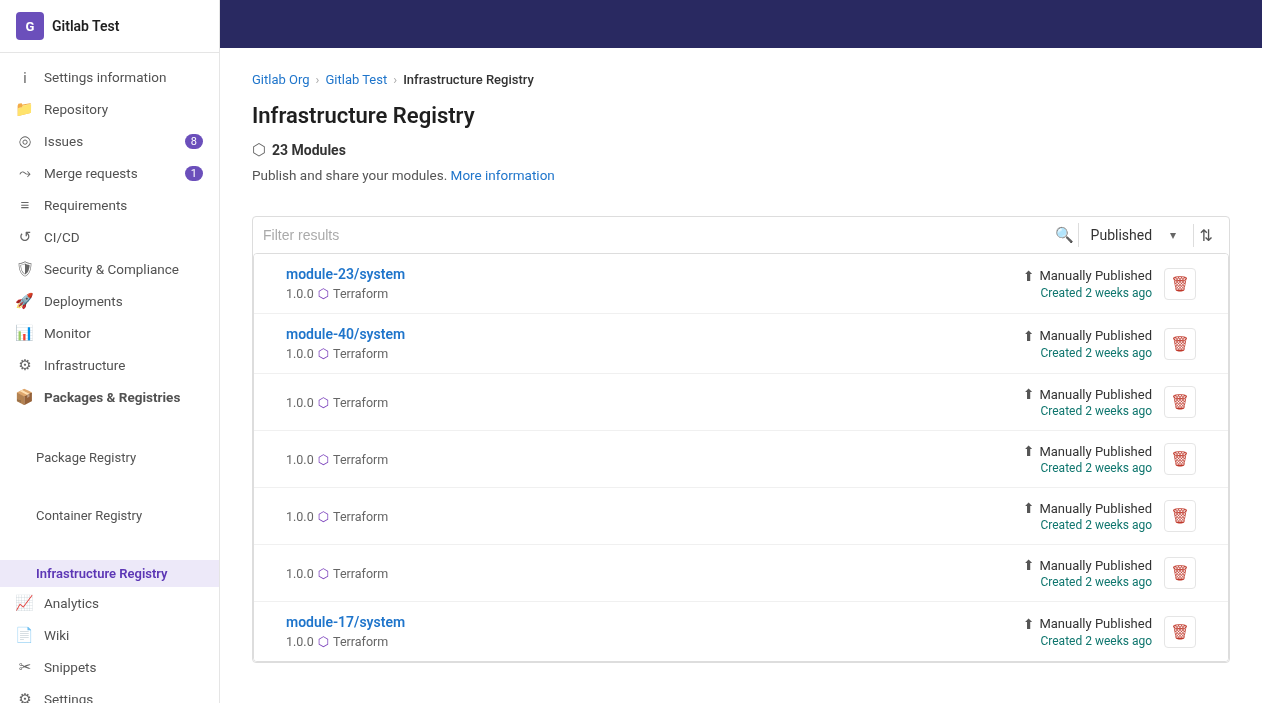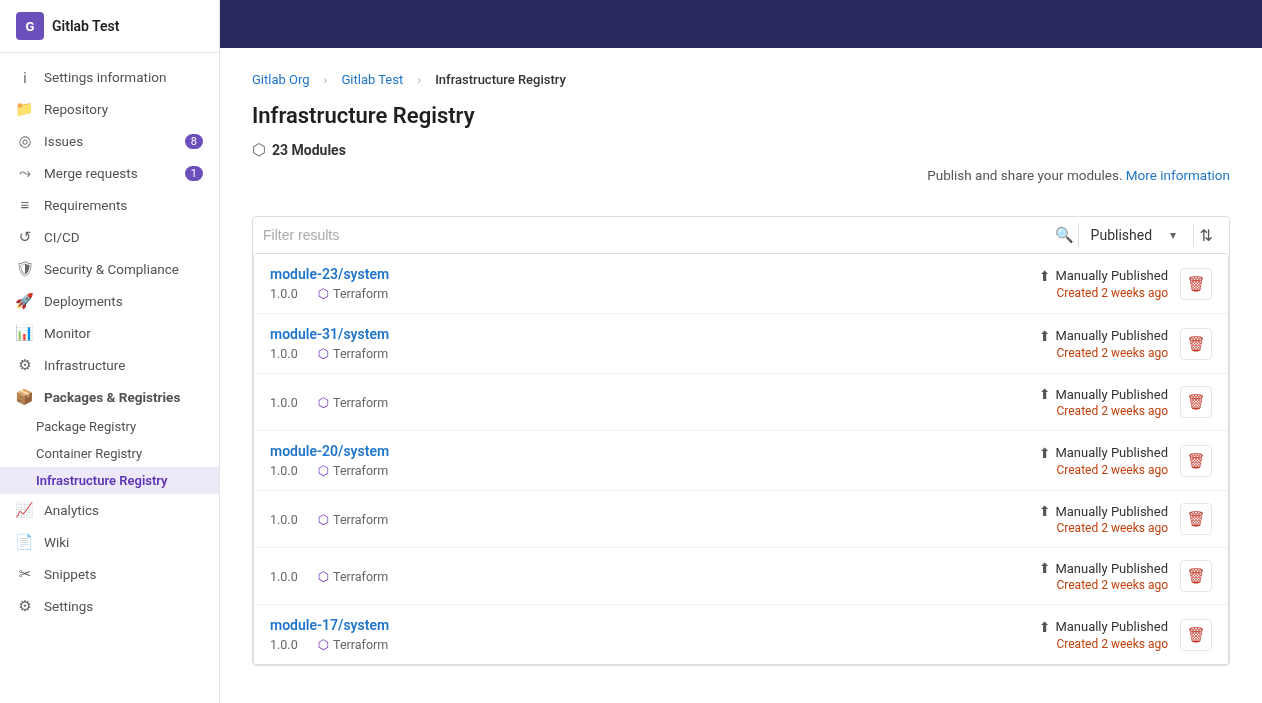--- a/index.html
+++ b/index.html
@@ -80,20 +80,21 @@
     }
     .sub-nav-item {
       display: flex;
       align-items: center;
       gap: 10px;
       padding: 6px 16px 6px 36px;
       cursor: pointer;
       color: #525252;
       font-size: 13px;
       transition: background 0.1s;
+      margin-top: 31px;
     }
     .sub-nav-item.active {
       background: #ede9f9;
       color: #5c36b5;
       font-weight: 600;
     }
 
     
     .main {
       flex: 1;
@@ -113,21 +114,21 @@
 
     
     .content {
       padding: 24px 32px;
     }
 
     
     .breadcrumb {
       display: flex;
       align-items: flex-start;
-      gap: 14px;
+      gap: 6px;
       font-size: 13px;
       color: #666;
       margin-bottom: 16px;
     }
     .breadcrumb a { color: #1f75cb; text-decoration: none; }
     .breadcrumb-sep { color: #aaa; }
     .breadcrumb-current { color: #333; font-weight: 500; }
 
     
     .page-title {
@@ -149,21 +150,20 @@
     .modules-icon {
       color: #666;
       font-size: 16px;
     }
 
     
     .description {
       font-size: 13.5px;
       color: #555;
       margin-bottom: 33px;
-      text-align: right;
     }
     .description a { color: #1f75cb; text-decoration: none; }
     .filter-input {
       flex: 1;
       border: none;
       outline: none;
       font-size: 14px;
       color: #8b5cf6;
       background: transparent;
     }
@@ -200,38 +200,38 @@
 
     
     .module-list {
       border: 1px solid #ddd;
       border-radius: 4px;
       overflow: hidden;
     }
     .module-row {
       display: flex;
       align-items: center;
-      padding: 12px 16px;
+      padding: 12px 32px;
       border-bottom: 1px solid #f0f0f0;
       background: #fff;
       transition: background 0.1s;
     }
     .module-row:last-child { border-bottom: none; }
     .module-info { flex: 1; }
     .module-name {
       font-size: 14px;
       font-weight: 600;
       color: #1f75cb;
       cursor: pointer;
       margin-bottom: 4px;
     }
     .module-meta {
       display: flex;
       align-items: flex-end;
-      gap: 20px;
+      gap: 4px;
       font-size: 12.5px;
       color: #666;
     }
     .module-version { color: #666; }
     .module-type {
       display: flex;
       align-items: center;
       gap: 4px;
       color: #666;
     }
@@ -246,21 +246,21 @@
     .status-published {
       display: flex;
       align-items: center;
       gap: 5px;
       font-size: 13px;
       color: #333;
     }
     .status-icon { font-size: 14px; color: #555; }
     .module-created {
       font-size: 12px;
-      color: #c2410c;
+      color: #0f766e;
     }
     .delete-btn {
       width: 32px;
       height: 32px;
       border: 1px solid #e5e5e5;
       border-radius: 4px;
       background: #fff;
       display: flex;
       align-items: center;
       justify-content: center;
@@ -427,21 +427,21 @@
       <div class="status-published">
         <span class="status-icon">⬆</span>
         <span>Manually Published</span>
       </div>
       <div class="module-created">Created 2 weeks ago</div>
     </div>
     <button class="delete-btn" title="Delete">🗑</button>
   </div>
           <div class="module-row">
     <div class="module-info">
-      <div class="module-name">module-31/system</div>
+      <div class="module-name">module-40/system</div>
       <div class="module-meta">
         <span class="module-version">1.0.0</span>
         <span class="module-type">
           <span class="terraform-icon">⬡</span>
           Terraform
         </span>
       </div>
     </div>
     <div class="module-status">
       <div class="status-published">
@@ -466,21 +466,20 @@
       <div class="status-published">
         <span class="status-icon">⬆</span>
         <span>Manually Published</span>
       </div>
       <div class="module-created">Created 2 weeks ago</div>
     </div>
     <button class="delete-btn" title="Delete">🗑</button>
   </div>
           <div class="module-row">
     <div class="module-info">
-      <div class="module-name">module-20/system</div>
       <div class="module-meta">
         <span class="module-version">1.0.0</span>
         <span class="module-type">
           <span class="terraform-icon">⬡</span>
           Terraform
         </span>
       </div>
     </div>
     <div class="module-status">
       <div class="status-published">

